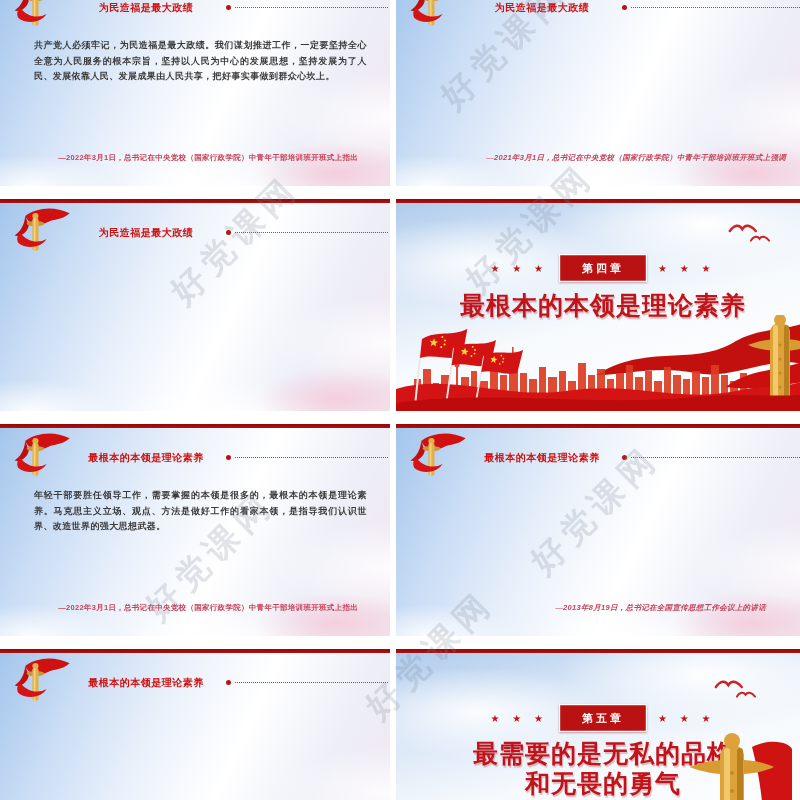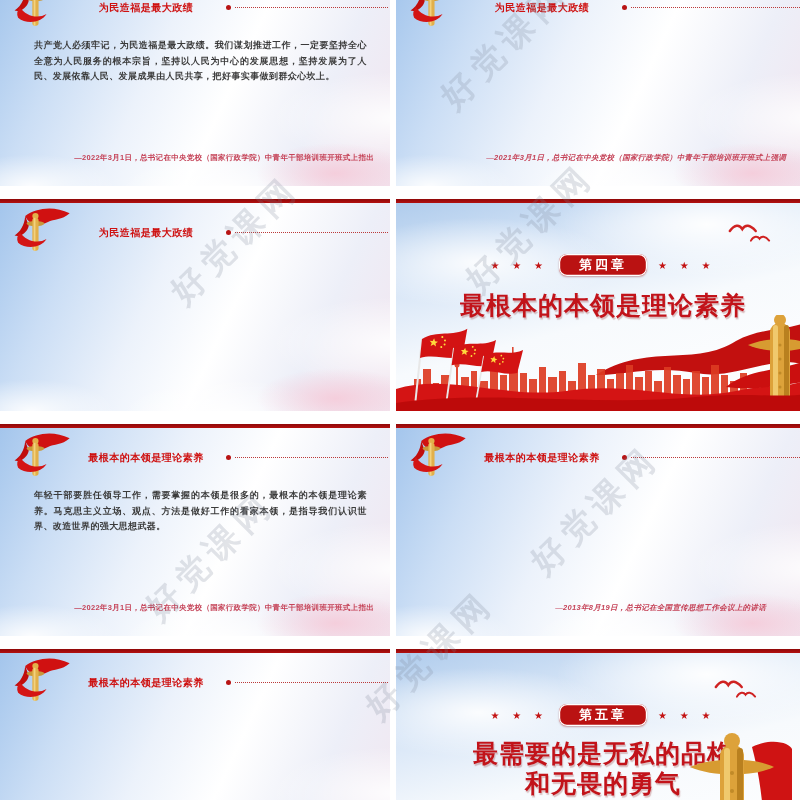--- a/index.html
+++ b/index.html
@@ -37,33 +37,33 @@
   }
   .dot{position:absolute;left:226px;top:31px;width:5px;height:5px;border-radius:50%;background:#b81414;}
   .dotline{position:absolute;left:235px;right:2px;top:33px;border-top:1px dotted #bb3a3a;}
 
   .bodytext{
     position:absolute;left:34px;right:23px;top:64px;
     font-size:9px;line-height:15.5px;letter-spacing:.4px;font-weight:600;
     color:#3b3b3b;text-align:justify;
   }
   .cite{
-    position:absolute;top:179px;right:16px;
+    position:absolute;top:179px;right:32px;
     font-size:7.5px;font-weight:bold;color:#c54358;letter-spacing:.3px;white-space:nowrap;
   }
   .rcol .cite{right:24px;font-style:italic;}
 
   
   .badgerow{position:absolute;left:0;top:55px;width:100%;display:flex;
     justify-content:center;align-items:center;gap:11px;}
   .stars{font-size:10px;color:#c31313;letter-spacing:5px;white-space:nowrap;}
   .pill{
-    min-width:88px;height:22px;border-radius:8px;background:#ba1212;
+    min-width:88px;height:28px;border-radius:0;background:#ba1212;
     box-shadow:inset 0 0 0 1.2px #ffffff, 0 1px 2px rgba(120,0,0,.35);
-    color:#ffffff;font-size:13px;font-weight:bold;letter-spacing:3px;
+    color:#ffffff;font-size:11px;font-weight:bold;letter-spacing:3px;
     display:flex;align-items:center;justify-content:center;padding:0 10px;box-sizing:border-box;
   }
   .chtitle{
     position:absolute;left:0;top:92px;width:100%;text-align:center;
     font-family:"DejaVu Serif","Liberation Serif",serif;
     font-size:25px;font-weight:bold;color:#c2131a;letter-spacing:1px;line-height:30px;
     text-shadow:1px 2px 1px rgba(130,10,10,.25);white-space:nowrap;
   }
   .scene{position:absolute;left:0;bottom:0;width:100%;height:96px;}
   .birds{position:absolute;width:46px;height:26px;}

